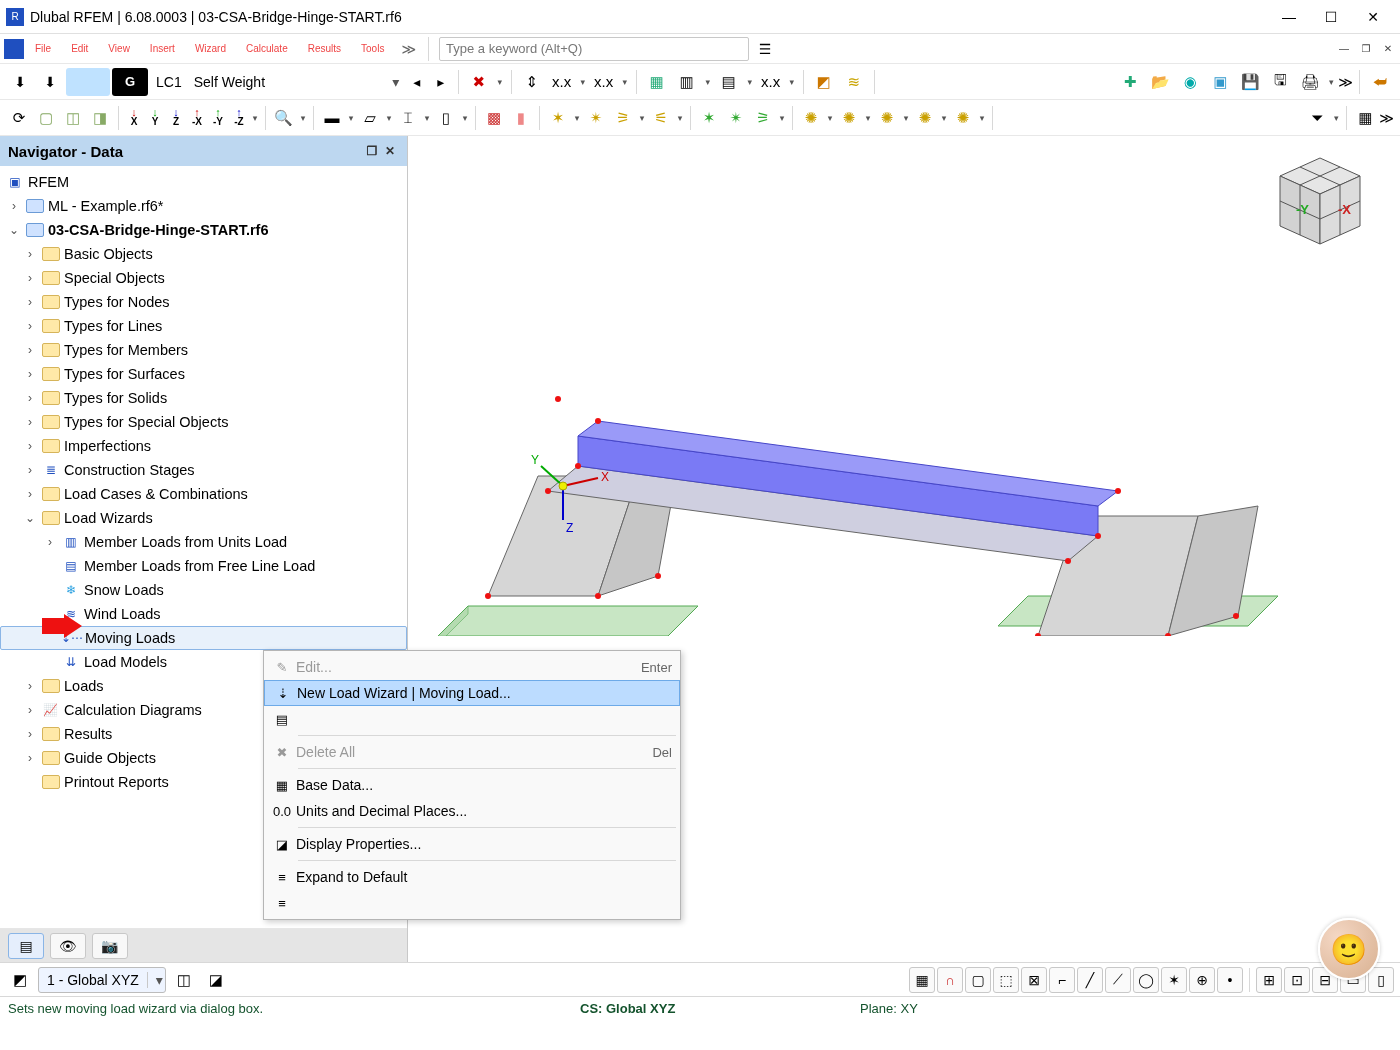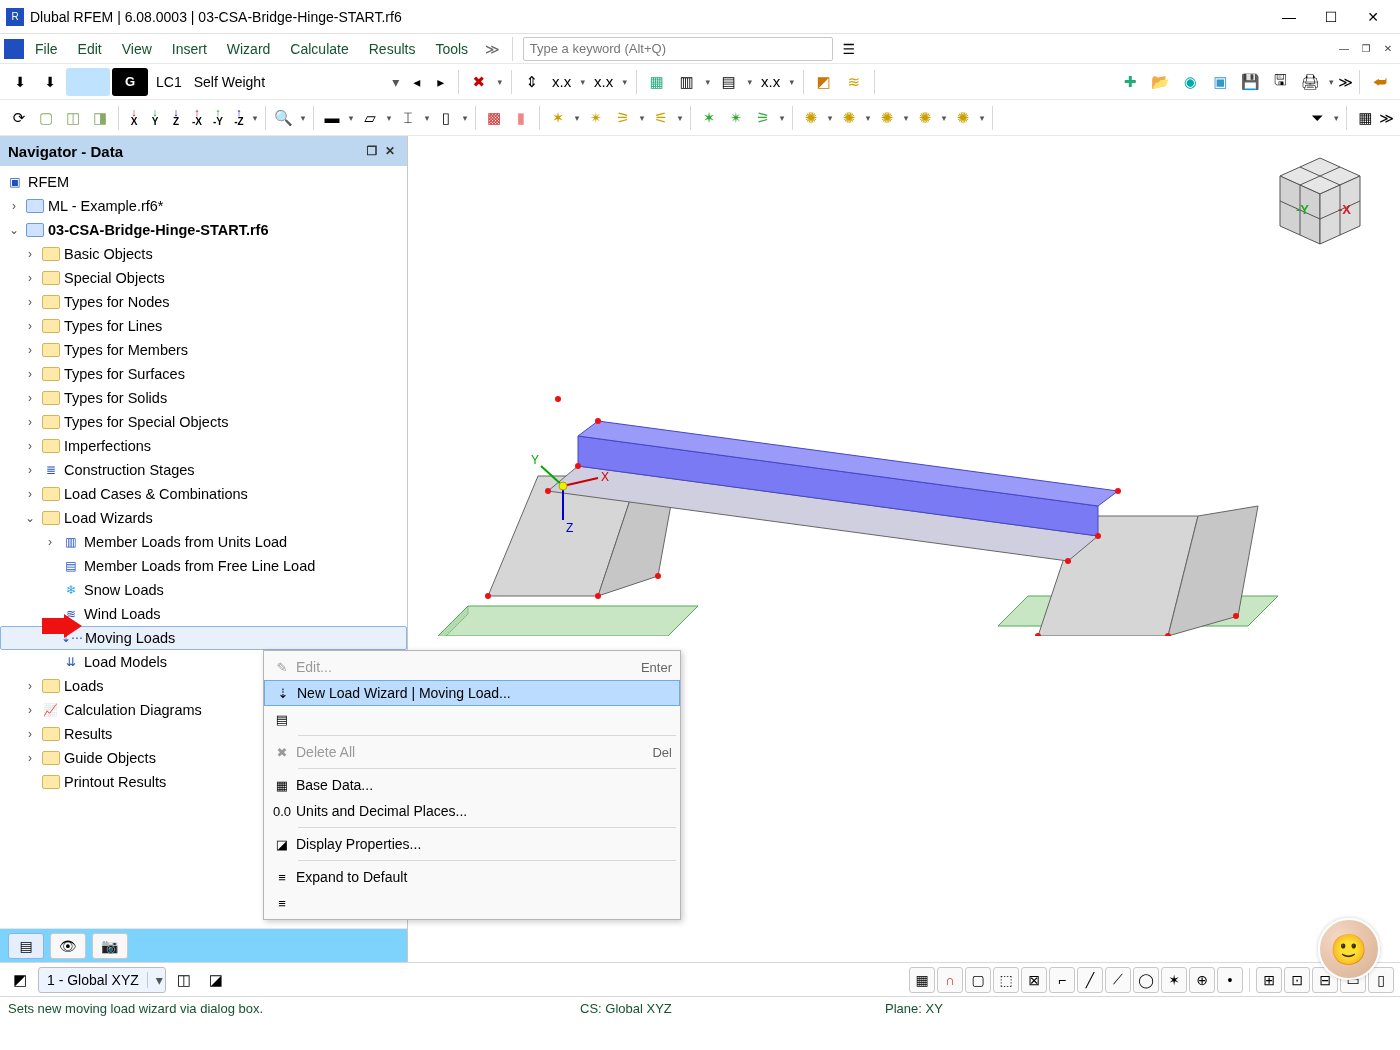--- a/index.html
+++ b/index.html
@@ -6,21 +6,21 @@
   body { width:1400px; height:1050px; background:#fff; overflow:hidden; font-size:14px; color:#000; position:relative; }
 
   
   .titlebar { display:flex; align-items:center; height:34px; padding:0 6px; background:#fff; border-bottom:1px solid #e0e0e0;}
   .titlebar .logo { width:18px; height:18px; background:#1f4fbf; margin-right:6px; display:flex; align-items:center; justify-content:center; color:#fff; font-size:10px;}
   .titlebar .title { flex:1; font-size:14px; color:#000;}
   .titlebar .winbtn { width:42px; height:30px; display:flex; align-items:center; justify-content:center; font-size:14px;}
 
   .menubar { display:flex; align-items:center; height:30px; padding:0 4px; border-bottom:1px solid #e8e8e8; gap:2px;}
   .menubar .mlogo{ width:20px; height:20px; background:#1f4fbf;}
-  .menubar .mitem { padding:4px 9px; font-size:14px; color:#14532d; border-radius:3px;}
+  .menubar .mitem { padding:4px 9px; font-size:10px; color:#ef4444; border-radius:3px;}
   .menubar .chev { padding:0 6px; color:#666;}
   .menubar .search { flex:0 0 310px; height:24px; border:1px solid #c8c8c8; border-radius:2px; padding:0 6px; font-size:13px; color:#777; line-height:22px; margin-left:4px;}
   .menubar .wctrl { width:16px; height:16px; margin-left:4px; display:flex; align-items:center; justify-content:center; font-size:10px; color:#444;}
   .menubar .right { margin-left:auto; display:flex; gap:2px;}
 
   .toolbar1 { display:flex; align-items:center; height:36px; padding:0 6px; gap:2px; border-bottom:1px solid #e8e8e8;}
   .tb-ico { width:28px; height:28px; display:flex; align-items:center; justify-content:center; border-radius:3px;}
   .tb-ico.g { background:#000; color:#fff; font-weight:bold; font-size:13px; width:36px;}
   .lc-combo { display:flex; align-items:center; height:26px;}
   .lc-combo .lc1 { padding:0 6px;}
@@ -33,21 +33,21 @@
 
   .toolbar2 { display:flex; align-items:center; height:36px; padding:0 6px; gap:1px; border-bottom:1px solid #e8e8e8;}
   .t2 .tb-ico { width:26px;}
   .axis-ico { width:20px; height:26px; display:flex; flex-direction:column; align-items:center; justify-content:center; font-size:10px; font-weight:bold;}
   .axis-ico .arr{ font-size:11px; line-height:8px;}
   .ax-x .arr{color:#c00;} .ax-y .arr{color:#0a0;} .ax-z .arr{color:#00c;}
   .ax--x .arr{color:#c00;} .ax--y .arr{color:#0a0;} .ax--z .arr{color:#00c;}
 
   .workspace { display:flex; height:826px; }
   
-  .nav-panel { width:408px; display:flex; flex-direction:column; border-right:1px solid #c8c8c8; background:#7dd3fc;}
+  .nav-panel { width:408px; display:flex; flex-direction:column; border-right:1px solid #c8c8c8; background:#e5e5e5;}
   .nav-head { height:30px; background:#bdd7f0; display:flex; align-items:center; padding:0 8px; font-weight:600; font-size:15px;}
   .nav-head .sp{flex:1;}
   .nav-head .hicon{ width:18px; text-align:center; font-size:12px; color:#333;}
   .nav-body { flex:1; overflow:auto; padding:4px 0 4px 0; background:#fff;}
   .tree-row { display:flex; align-items:center; height:24px; padding-left:6px; gap:4px; font-size:14.5px; white-space:nowrap;}
   .tw { width:16px; text-align:center; color:#555; font-size:12px;}
   .tfold { width:18px; height:14px; background:#ffe9a8; border:1px solid #d6b45a; border-radius:2px;}
   .tfile { width:18px; height:14px; background:#cfe2ff; border:1px solid #6b9bd6; border-radius:2px;}
   .tico  { width:18px; height:16px; display:flex; align-items:center; justify-content:center; font-size:12px; color:#1f4fbf;}
   .ind1{padding-left:22px;} .ind2{padding-left:42px;}
@@ -63,22 +63,22 @@
   
   .bottombar{ height:34px; border-top:1px solid #d8d8d8; display:flex; align-items:center; padding:0 6px; gap:4px;}
   .bb-combo{ display:flex; align-items:center; height:26px; border:1px solid #bcbcbc; border-radius:3px; background:#eef4ff;}
   .bb-combo span{ padding:0 8px;}
   .bb-combo .cdd{ width:18px; text-align:center; color:#555; border-left:1px solid #c8c8c8;}
   .bb-right{ margin-left:auto; display:flex; gap:2px; align-items:center;}
   .bb-ico{ width:26px; height:26px; display:flex; align-items:center; justify-content:center; border:1px solid #c8c8c8; border-radius:3px; background:#fafafa;}
 
   .statusbar{ height:24px; border-top:1px solid #d8d8d8; display:flex; align-items:center; font-size:13px; color:#14532d;}
   .statusbar .s1{ padding:0 8px; flex:0 0 580px;}
-  .statusbar .s2{ flex:0 0 280px;}
-  .statusbar .s3{ flex:0 0 200px;margin-left:25px;}
+  .statusbar .s2{ flex:0 0 280px;font-weight:bold;}
+  .statusbar .s3{ flex:0 0 200px;}
 
   
   .viewport{ flex:1; position:relative; background:#fff;}
   .vp-cube{ position:absolute; right:20px; top:12px; width:120px; height:110px;}
   .bridge{ position:absolute; left:10px; top:200px; width:860px; height:280px;}
 
   
   .ctx-menu{ position:absolute; left:263px; top:650px; width:418px; background:#f9f9f9; border:1px solid #b5b5b5; box-shadow:2px 2px 6px rgba(0,0,0,0.2); z-index:50; padding:3px 0;}
   .ctx-row{ display:flex; align-items:center; height:26px; padding:0 8px 0 4px;}
   .ctx-row.hl{ background:#bcdcff; border:1px solid #6daae8;}
@@ -374,21 +374,21 @@
             <span>Results</span>
           </div>
           <div class="tree-row ind1">
             <div class="tw">›</div>
             <div class="tfold"></div>
             <span>Guide Objects</span>
           </div>
           <div class="tree-row ind1">
             <div class="tw"></div>
             <div class="tfold"></div>
-            <span>Printout Results</span>
+            <span>Printout Reports</span>
           </div>
         </div>
     </div>
     <div class="nav-foot-tabs">
       <div class="nft active">▤</div>
       <div class="nft">👁</div>
       <div class="nft">📷</div>
     </div>
   </div>
 

